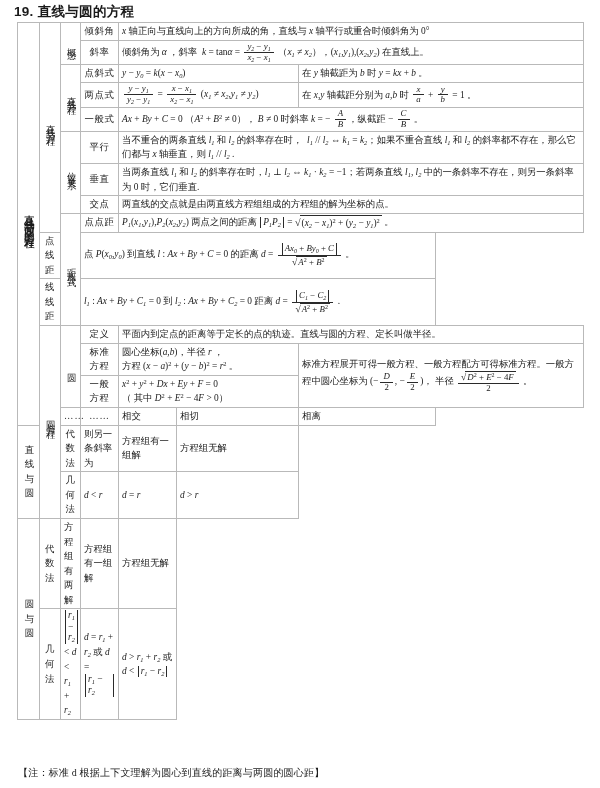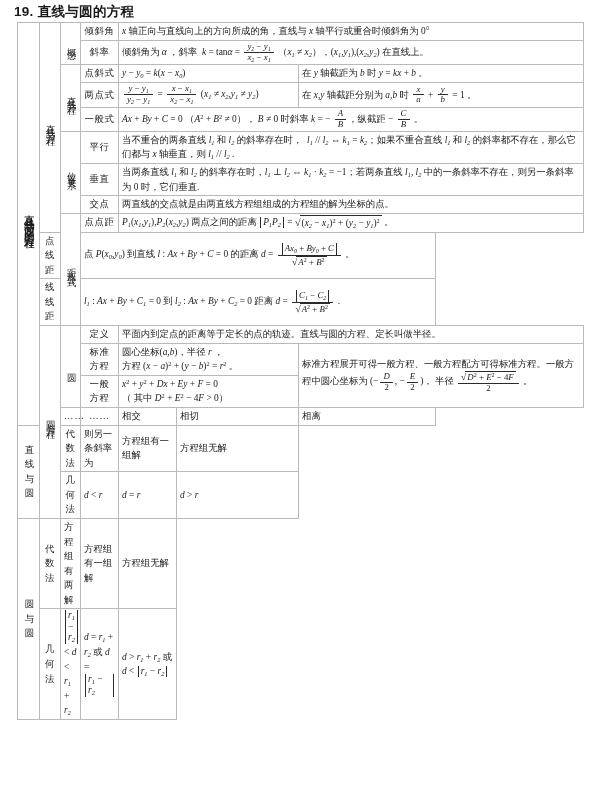--- a/index.html
+++ b/index.html
@@ -298,14 +298,15 @@
         <i>d</i> = <i>r</i><span class="sub">1</span> + <i>r</i><span class="sub">2</span> 或 <i>d</i> = <span class="abs"><i>r</i><span class="sub">1</span> − <i>r</i><span class="sub">2</span></span>
       </td>
       <td class="body-cell ctr">
         <i>d</i> &gt; <i>r</i><span class="sub">1</span> + <i>r</i><span class="sub">2</span> 或 <i>d</i> &lt; <span class="abs"><i>r</i><span class="sub">1</span> − <i>r</i><span class="sub">2</span></span>
       </td>
     </tr>
 
     </tbody>
   </table>
 
+  <div class="note">【注：标准 d 根据上下文理解为圆心到直线的距离与两圆的圆心距】</div>
 
 </div>
 
 </body></html>

